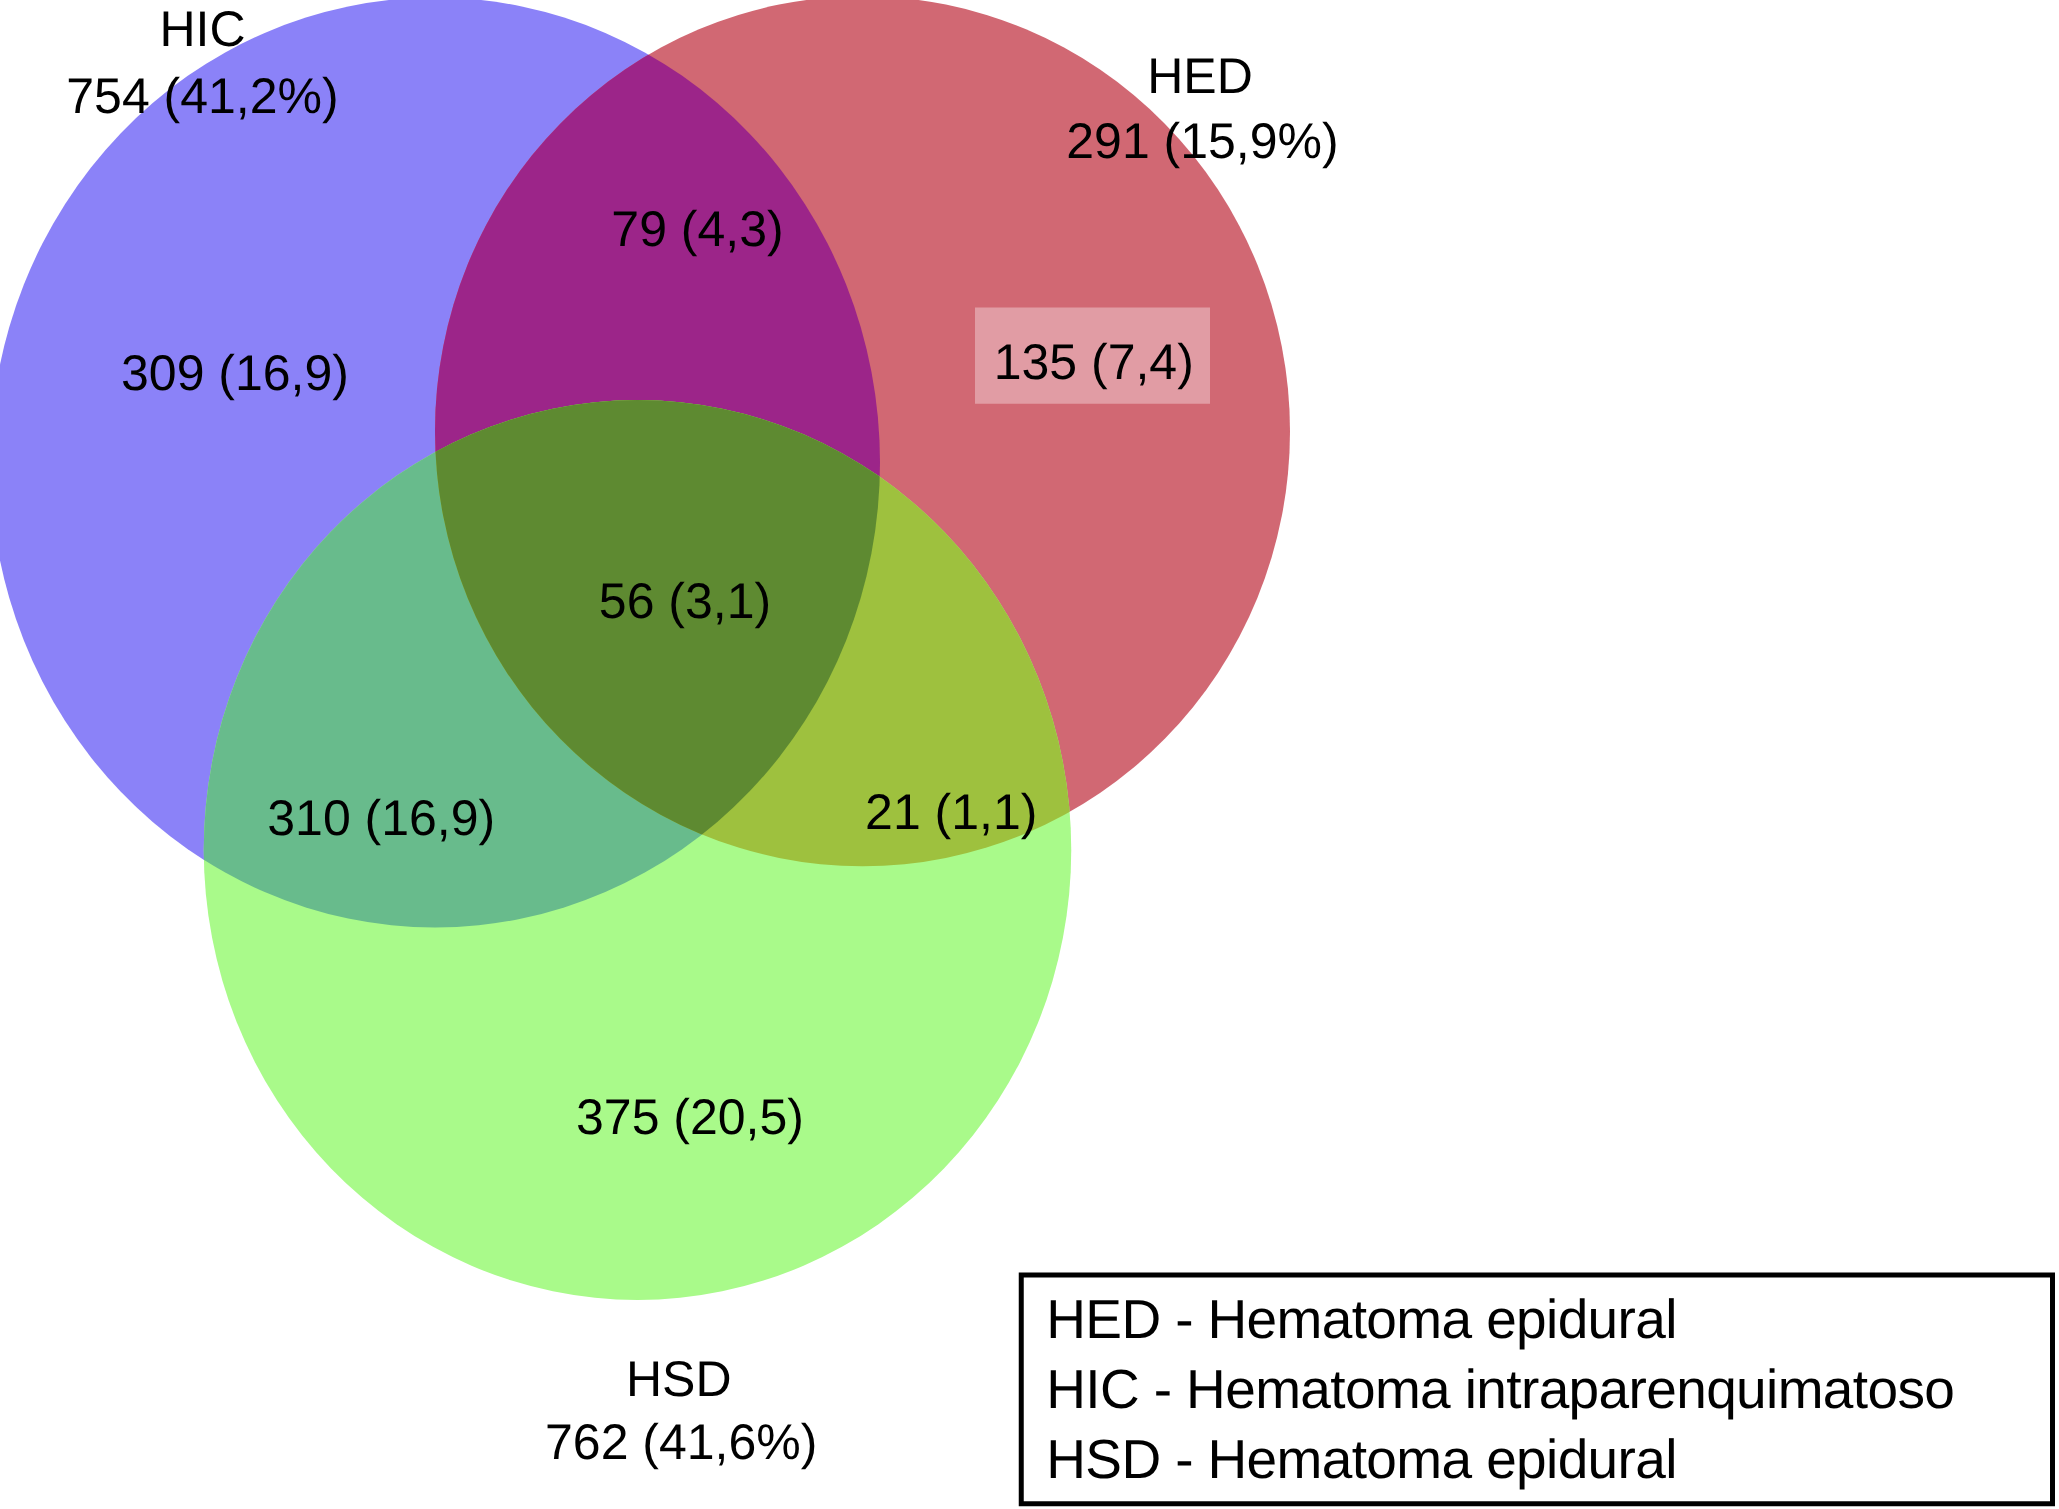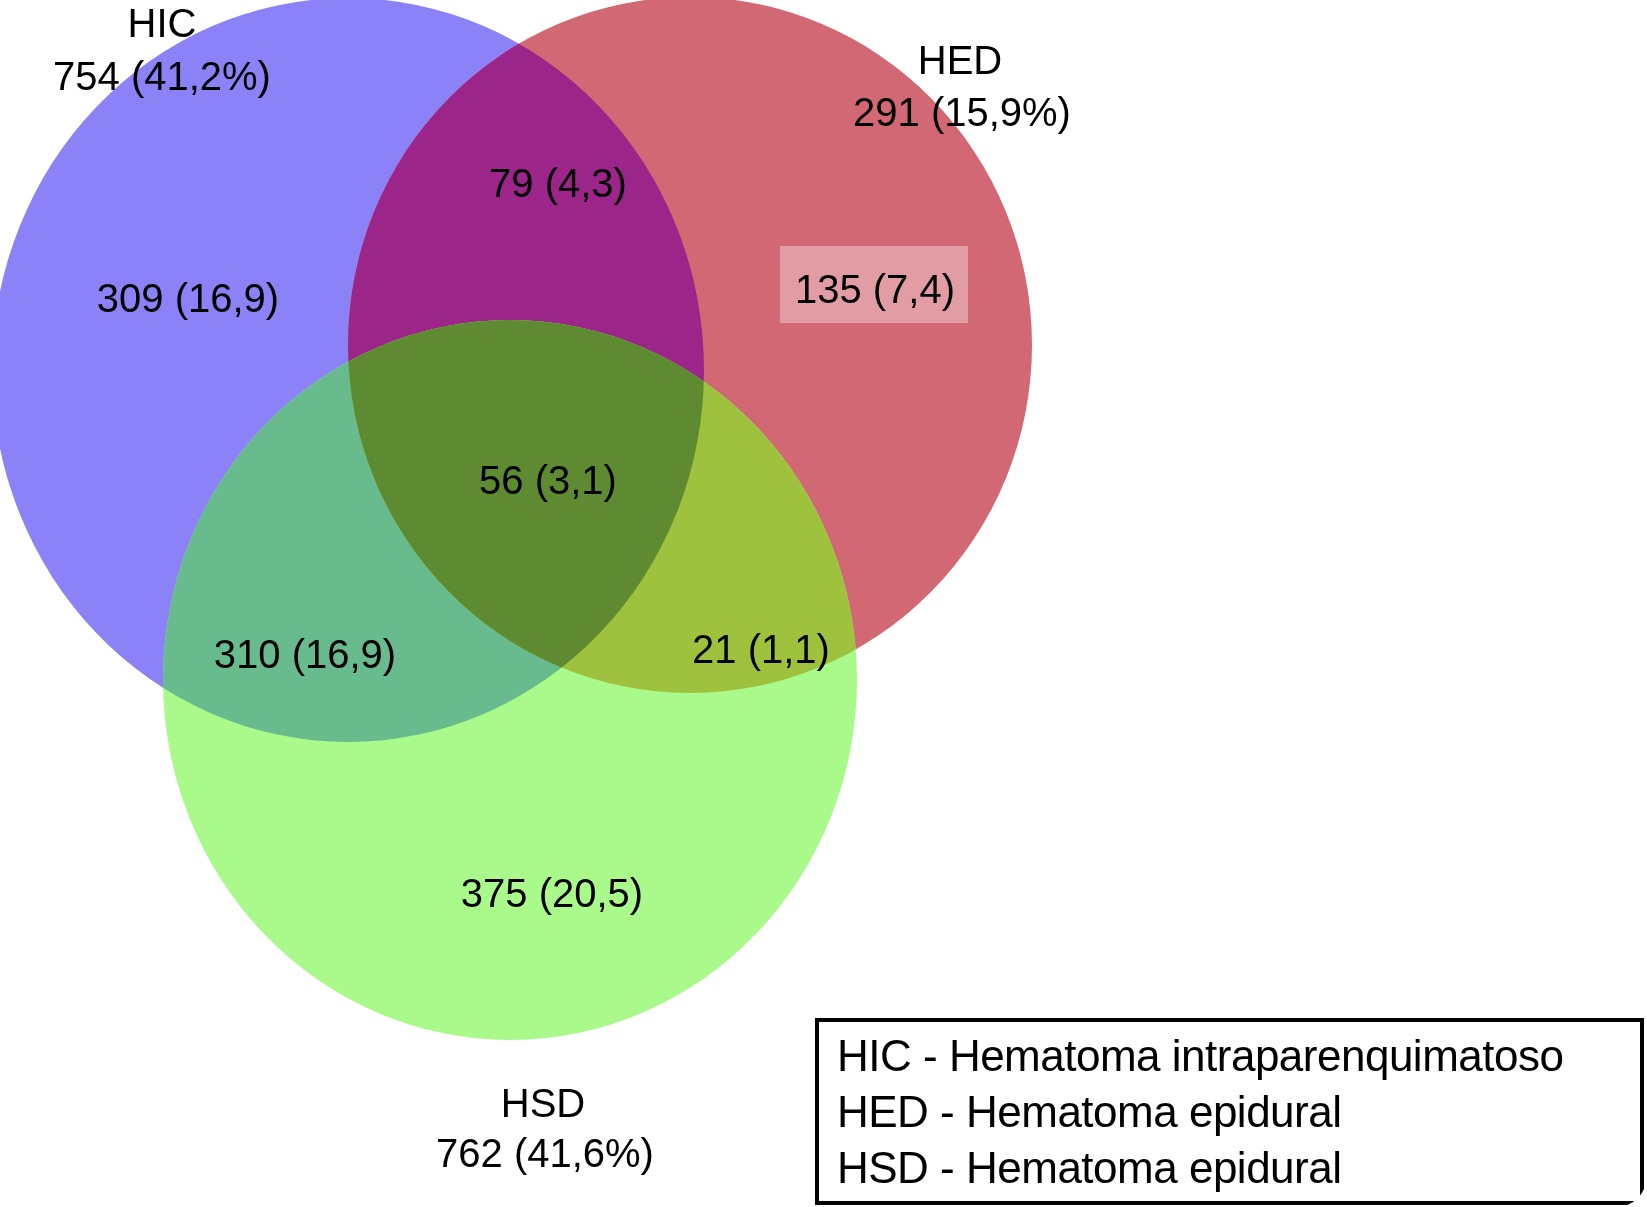--- a/index.html
+++ b/index.html
@@ -7,21 +7,20 @@
     padding: 0;
     background: #ffffff;
   }
   #stage {
     position: relative;
     width: 1647px;
     height: 1207px;
     background: #ffffff;
     overflow: hidden;
     font-family: "Liberation Sans", "DejaVu Sans", sans-serif;
-    border-radius: 31px;
   }
   #venn-svg {
     position: absolute;
     left: 0;
     top: 0;
     width: 1647px;
     height: 1207px;
   }
   #venn-svg text {
     font-family: "Liberation Sans", "DejaVu Sans", sans-serif;
@@ -98,18 +97,18 @@
     <text x="875" y="303" text-anchor="middle">135 (7,4)</text>
     <text x="552" y="907" text-anchor="middle">375 (20,5)</text>
 
     <text x="558" y="197" text-anchor="middle">79 (4,3)</text>
     <text x="305" y="668" text-anchor="middle">310 (16,9)</text>
     <text x="761" y="663" text-anchor="middle">21 (1,1)</text>
     <text x="548" y="494" text-anchor="middle">56 (3,1)</text>
   </svg>
 
   <div class="legend-box">
+    <span class="legend-line">HED - Hematoma epidural</span>
     <span class="legend-line">HIC - Hematoma intraparenquimatoso</span>
-    <span class="legend-line">HED - Hematoma epidural</span>
     <span class="legend-line">HSD - Hematoma epidural</span>
   </div>
 
 </div>
 
 </body></html>

